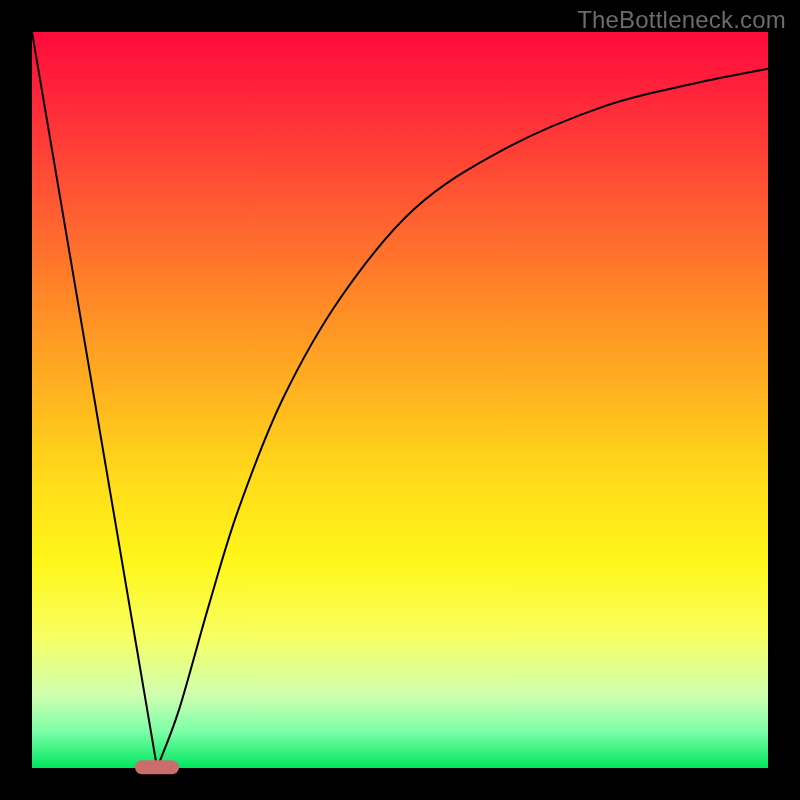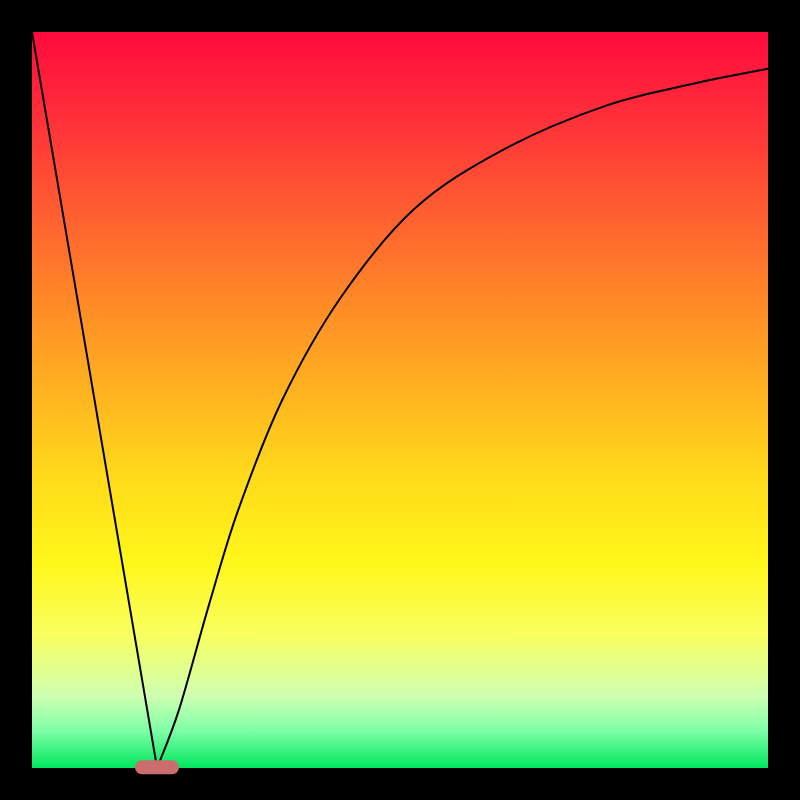--- a/index.html
+++ b/index.html
@@ -73,20 +73,21 @@
     font-weight: 400;
     letter-spacing: 0.2px;
     user-select: none;
   }
 </style>
 </head>
 <body>
 
 <div class="frame">
 
+  <div class="watermark">TheBottleneck.com</div>
 
   <div class="plot-area">
     <div class="gradient"></div>
 
     <svg class="curve-svg" viewBox="0 0 736 736" preserveAspectRatio="none">
       <path id="left-path" class="curve-path" d="M0.0 0.0 L125.1 736.0"></path>
       <path id="right-path" class="curve-path" d="M 125.1 736.0 C 128.8 726.2, 138.6 704.1, 147.2 677.1 C 155.8 650.1, 166.8 607.2, 176.6 574.1 C 186.5 541.0, 193.8 512.7, 206.1 478.4 C 218.3 444.1, 233.1 403.6, 250.2 368.0 C 267.4 332.4, 287.0 296.9, 309.1 265.0 C 331.2 233.1, 355.7 201.2, 382.7 176.6 C 409.7 152.1, 439.1 134.9, 471.0 117.8 C 502.9 100.6, 542.2 84.6, 574.1 73.6 C 606.0 62.6, 635.4 57.7, 662.4 51.5 C 689.4 45.4, 723.7 39.3, 736.0 36.8"></path>
     </svg>
 
     <div id="marker" class="marker" style="left: 125.12px; top: 736px; background: rgb(204, 109, 109);"></div>

